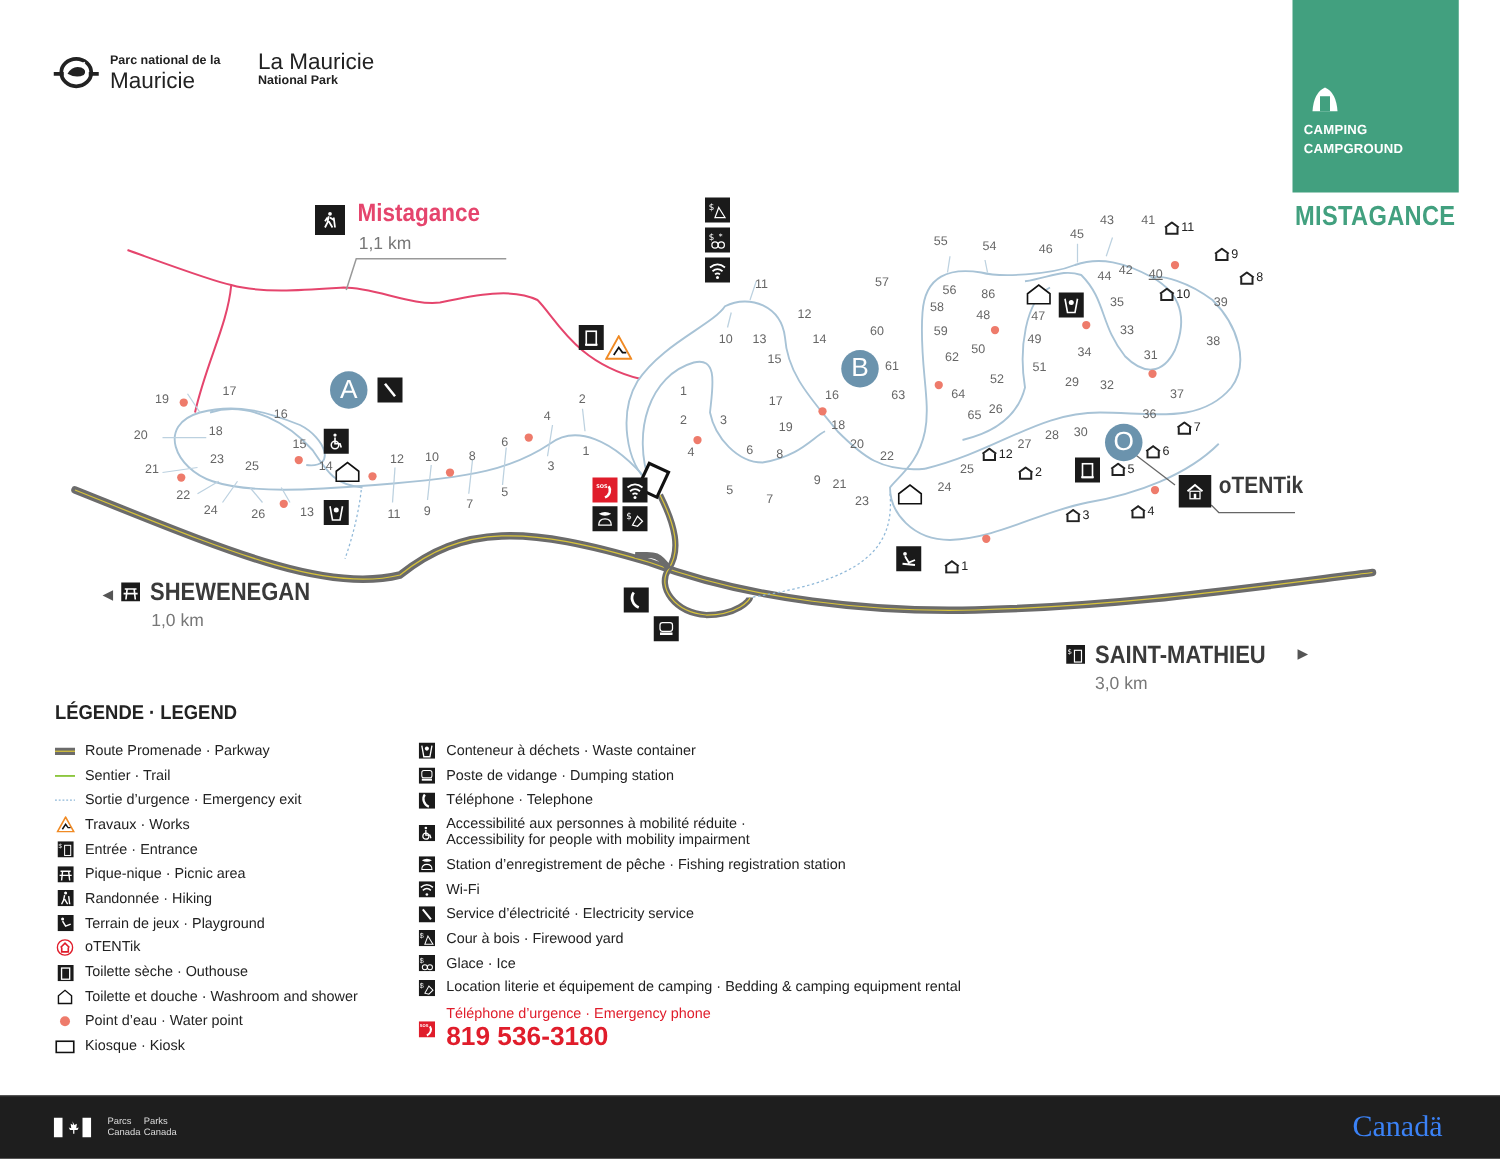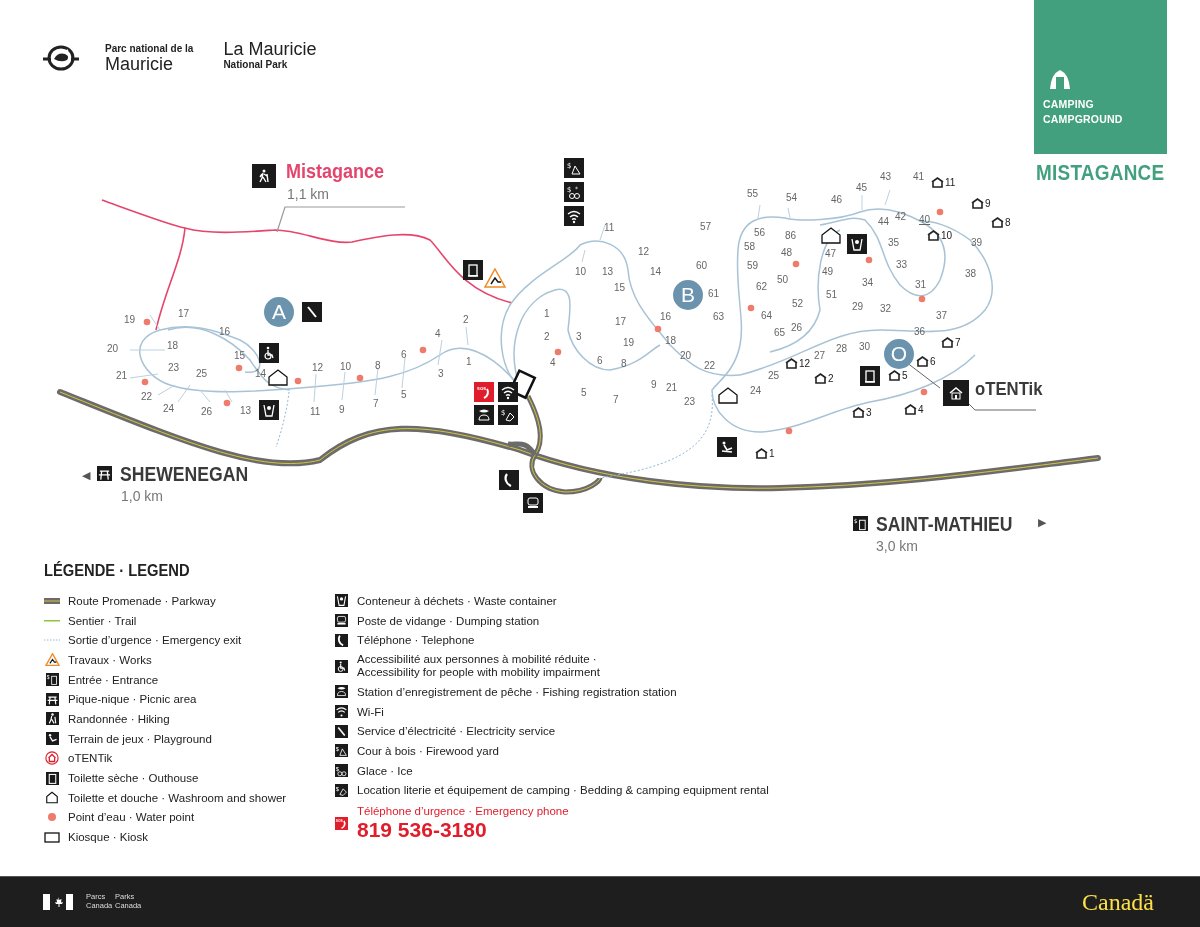--- a/index.html
+++ b/index.html
@@ -4,21 +4,21 @@
 <style>
   html, body { margin: 0; padding: 0; }
   body {
     width: 1200px; height: 927px; position: relative; overflow: hidden;
     background: #ffffff; font-family: "DejaVu Sans", sans-serif; color: #2b2b2b;
   }
   .abs { position: absolute; }
   
   .park-logo { left: 42px; top: 42px; display: flex; align-items: center; }
   .park-logo .emblem { width: 38px; height: 32px; }
-  .park-logo .fr { margin-left: 25px; line-height: 1; }
+  .park-logo .fr { margin-left: 8px; line-height: 1; }
   .park-logo .fr .small { font-size: 10px; font-weight: bold; color: #222; font-family: "Liberation Sans", sans-serif; }
   .park-logo .fr .big { font-size: 18px; color: #222; font-family: "Liberation Sans", sans-serif; margin-top: 1px; }
   .park-logo .en { margin-left: 30px; line-height: 1; margin-top: -6px; }
   .park-logo .en .big { font-size: 18px; color: #222; font-family: "Liberation Sans", sans-serif; }
   .park-logo .en .small { font-size: 10px; font-weight: bold; color: #222; font-family: "Liberation Sans", sans-serif; margin-top: 2px; }
 
   
   .camp-badge { left: 1034px; top: 0; width: 133px; height: 154px; background: #42a07f; }
   .camp-badge .tent { position: absolute; left: 14px; top: 68px; width: 24px; height: 22px; }
   .camp-badge .l1, .camp-badge .l2 {
@@ -50,21 +50,21 @@
   .legend-item .sym { width: 16px; height: 14px; margin-right: 8px; display: flex; align-items: center; justify-content: center; flex-shrink: 0; }
   .legend-item.tall { height: 32px; line-height: 1.15; }
   .legend-item .txt { white-space: nowrap; }
   .legend-item.emerg .txt { color: #e01d2b; }
   .phone-big { font-size: 21px; font-weight: bold; color: #e01d2b; font-family: "Liberation Sans", sans-serif; }
 
   
   .footer { left: 0; top: 876px; width: 1200px; height: 51px; background: #1e1e1e; border-top: 1px solid #555; }
   .footer .flag { position: absolute; left: 43px; top: 17px; width: 30px; height: 16px; }
   .footer .pc { position: absolute; top: 16px; color: #ddd; font-size: 7.5px; line-height: 1.15; font-family: "Liberation Sans", sans-serif; }
-  .footer .wordmark { position: absolute; right: 46px; top: 12px; color: #fde047; font-size: 24px; font-family: "Liberation Serif", serif; }
+  .footer .wordmark { position: absolute; right: 46px; top: 12px; color: #3b82f6; font-size: 24px; font-family: "Liberation Serif", serif; }
 </style>
 </head>
 <body>
 
 <div class="abs park-logo">
   <svg class="emblem" viewBox="0 0 38 32">
     <ellipse cx="19" cy="16" rx="12" ry="11" fill="none" stroke="#222" stroke-width="3"></ellipse>
     <path d="M12 17 q4 -7 11 -5 q5 2 2 6 q-6 3 -13 -1z" fill="#222"></path>
     <path d="M1 17 h8 M29 17 h8" stroke="#222" stroke-width="3"></path>
     <path d="M22 10 l4 -2" stroke="#fff" stroke-width="1.5"></path>

